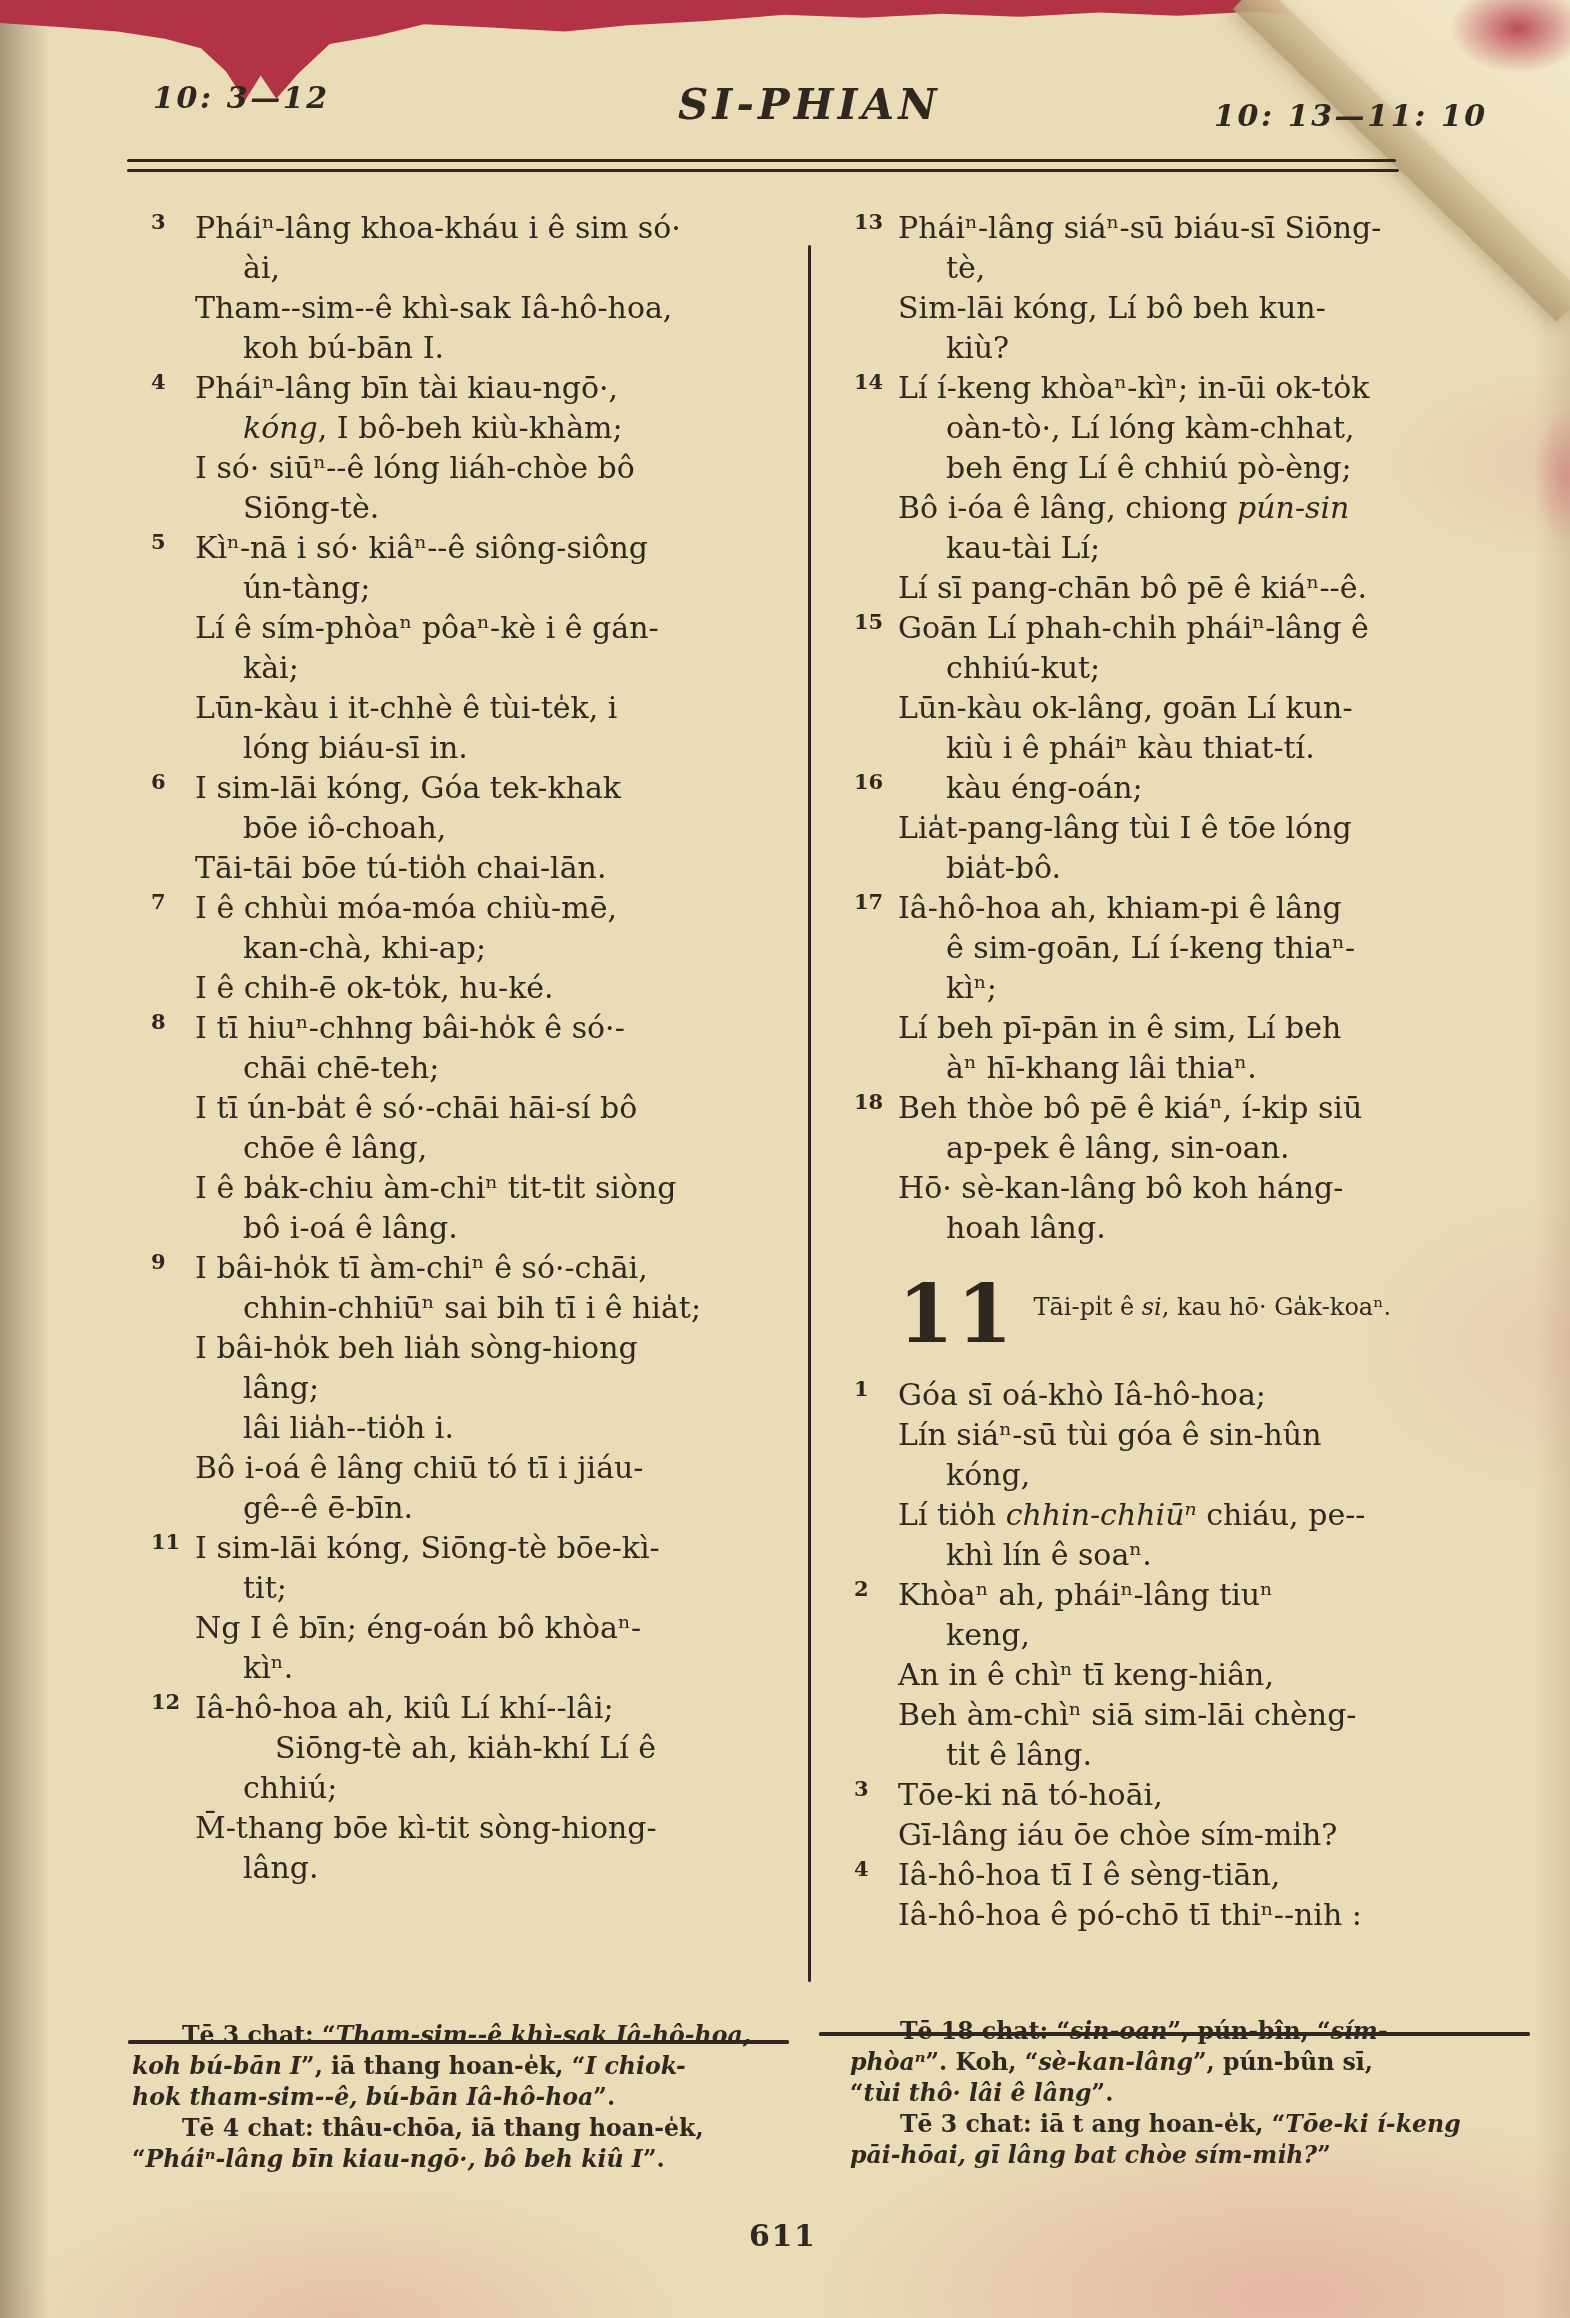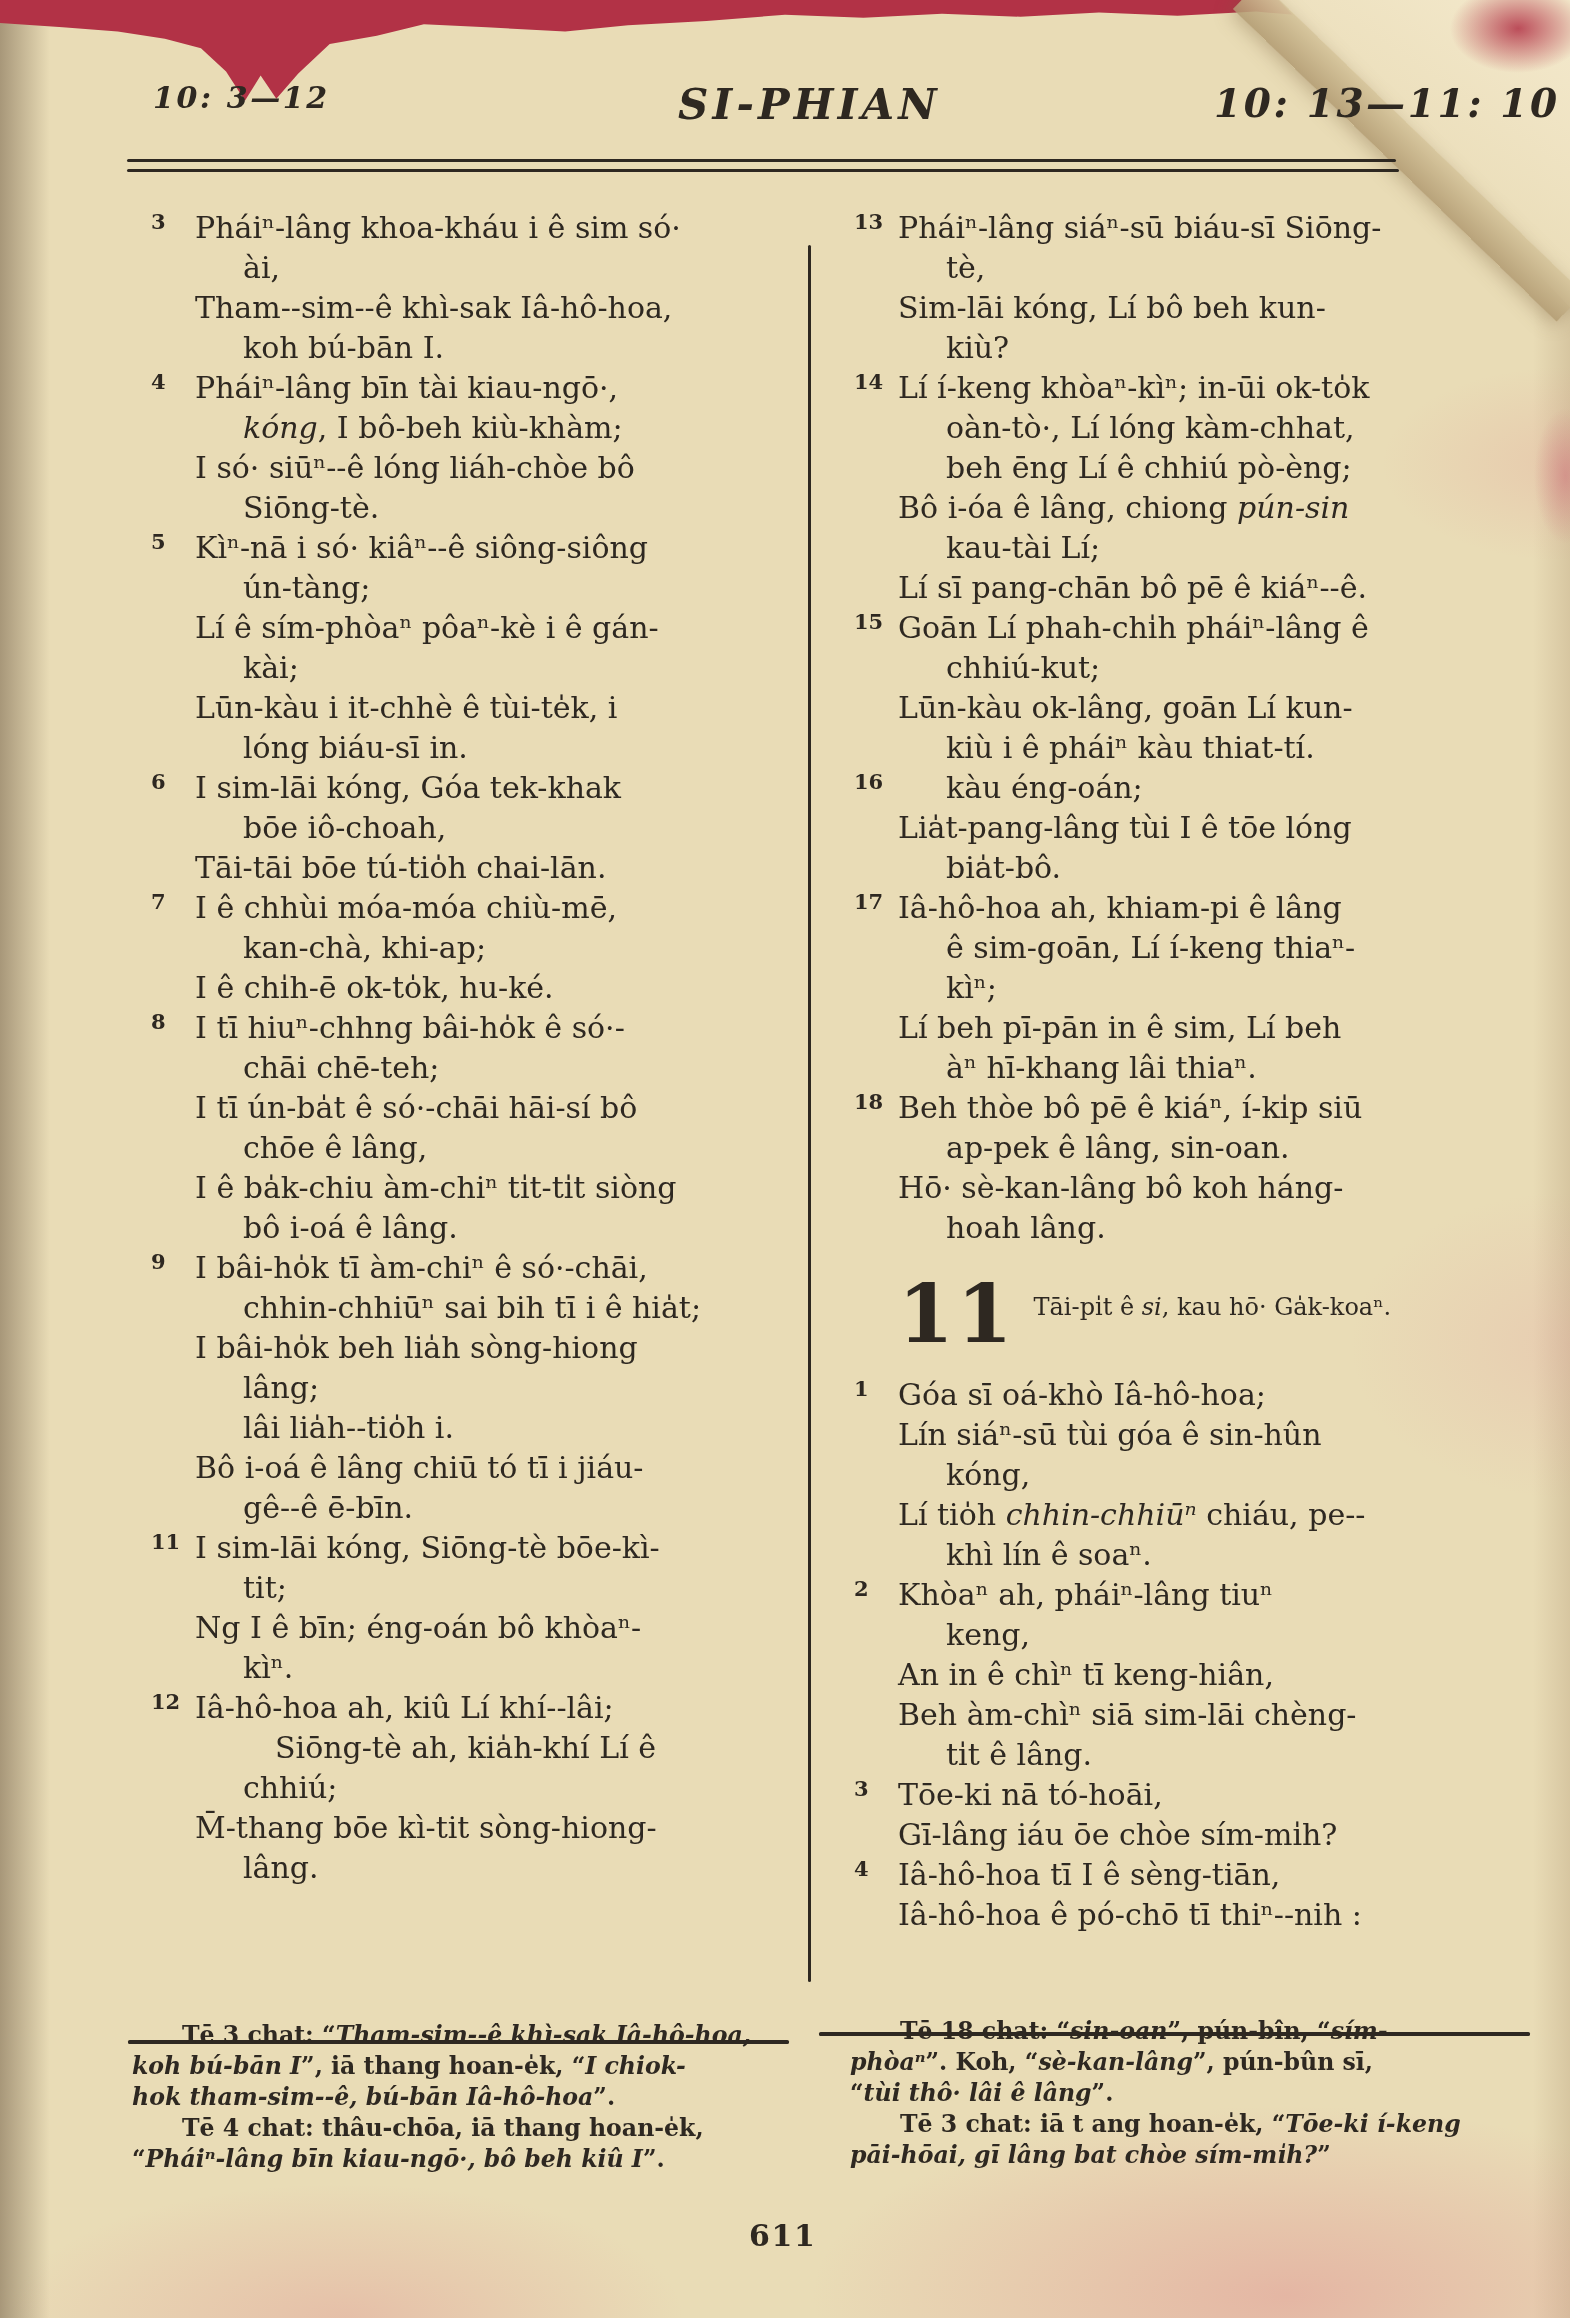--- a/index.html
+++ b/index.html
@@ -27,21 +27,21 @@
   .red-edge{position:absolute;left:0;top:0;width:1570px;height:105px;background:#b23246;
     clip-path:polygon(0 0,100% 0,100% 14%,96% 22%,92% 16%,88% 12%,84% 16%,80% 11%,75% 15%,70% 12%,65% 16%,60% 13%,55% 17%,50% 14%,45% 20%,40% 24%,36% 30%,31% 26%,27% 23%,24% 34%,21% 42%,19% 70%,17.6% 94%,16.6% 72%,15.6% 96%,14.4% 68%,12.8% 46%,10.5% 37%,7.5% 30%,4% 26%,0 22%);}
   .red-blot-tr{position:absolute;left:1450px;top:-15.7px;width:136px;height:89px;border-radius:50%;
     background:radial-gradient(closest-side, rgba(178,50,70,.85), rgba(178,50,70,0));}
   .red-blot-r{position:absolute;left:1534px;top:408px;width:63px;height:136px;border-radius:50%;
     background:radial-gradient(closest-side, rgba(205,110,120,.5), rgba(205,110,120,0));}
 
   .hdr{position:absolute;top:80px;font-weight:bold;white-space:nowrap;font-style:italic;}
   .hdr-left{left:153px;font-size:30px;letter-spacing:2.6px;}
   .hdr-center{left:678px;font-size:42px;letter-spacing:4.2px;}
-  .hdr-right{left:1214px;font-size:39px;letter-spacing:2.6px;}
+  .hdr-right{left:1214px;font-size:30px;letter-spacing:2.6px;margin-top:18px;}
   .rule{position:absolute;background:#2e2821;border-radius:1.6px;}
   .rule-top1{left:127px;top:159px;width:1269px;height:2.6px;}
   .rule-top2{left:127px;top:169px;width:1272px;height:3.1px;}
   .divider{left:808px;top:245px;width:2.6px;height:1737px;}
 
   .col{position:absolute;font-size:30px;line-height:40px;}
   .col-left{left:195px;top:208px;width:610px;}
   .col-right{left:898px;top:208px;width:636px;}
   .line{position:relative;white-space:nowrap;}
   .ind1{padding-left:48px;}

